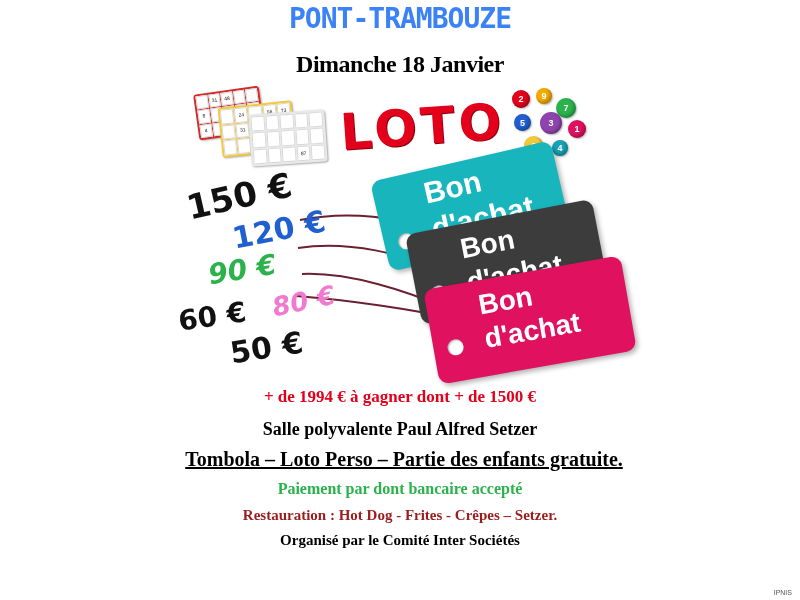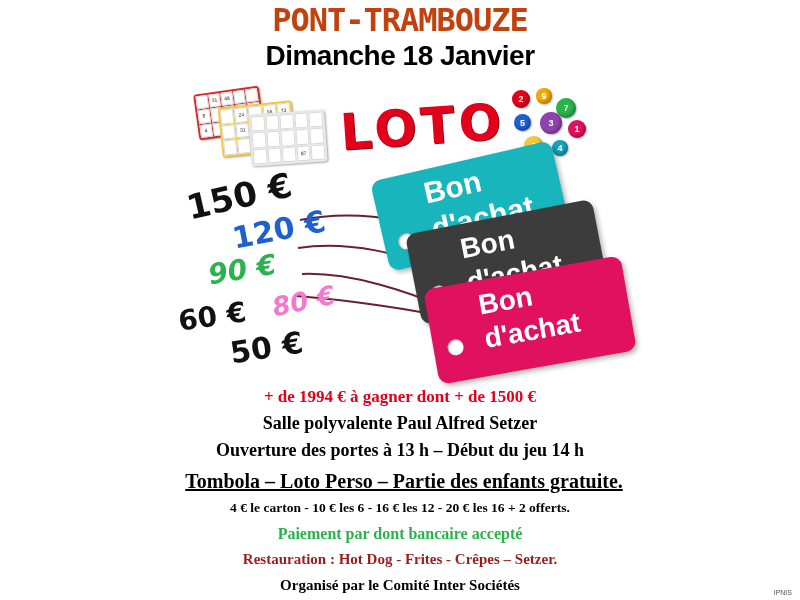--- a/index.html
+++ b/index.html
@@ -25,32 +25,32 @@
   .title-block {
     position: absolute;
     top: 4px;
     left: 0;
     width: 800px;
     text-align: center;
   }
   .town {
     font-family: "DejaVu Sans Mono", monospace;
     font-weight: bold;
-    font-size: 32px;
+    font-size: 28px;
     letter-spacing: -1px;
     line-height: 1.05;
-    color: #c2410c;
+    color: #3b82f6;
   }
   .date {
-    font-family: Liberation Sans, sans-serif;
-    font-weight: bold;
-    font-size: 28px;
+    font-family: Liberation Serif, serif;
+    font-weight: bold;
+    font-size: 24px;
     letter-spacing: -0.5px;
     line-height: 1.15;
-    margin-top: 2px;
+    margin-top: 18px;
     color: #000;
   }
 
   
   .loto {
     position: absolute;
     top: 98px;
     left: 340px;
     font-family: "DejaVu Sans", sans-serif;
     font-weight: bold;
@@ -343,23 +343,21 @@
     </div>
     <div class="tag tag-pink">
       <div class="hole" style="left:14px; top:54px;"></div>
       <div class="txt" style="left:52px; top:10px; font-size:28px;">Bon</div>
       <div class="txt" style="left:52px; top:44px; font-size:28px;">d'achat</div>
     </div>
   </div>
 
   <div class="lower">
     <div class="l-red">+ de 1994 € à gagner dont + de 1500 €</div>
-    <div class="l-black" style="">Salle polyvalente Paul Alfred Setzer</div>
-    <div class="l-black">Ouverture des portes à 13 h – Début du jeu 14 h</div>
+    <div class="l-black" style="margin-top:6px;">Salle polyvalente Paul Alfred Setzer</div>
     <div class="l-black-u">Tombola – Loto Perso – Partie des enfants gratuite.</div>
-    <div class="l-small">4 € le carton - 10 € les 6 - 16 € les 12 - 20 € les 16 + 2 offerts.</div>
     <div class="l-green">Paiement par dont bancaire accepté</div>
     <div class="l-dred">Restauration : Hot Dog - Frites - Crêpes – Setzer.</div>
     <div class="l-org">Organisé par le Comité Inter Sociétés</div>
   </div>
 
   <div class="credit">IPNIS</div>
 </div>
 
 </body></html>

